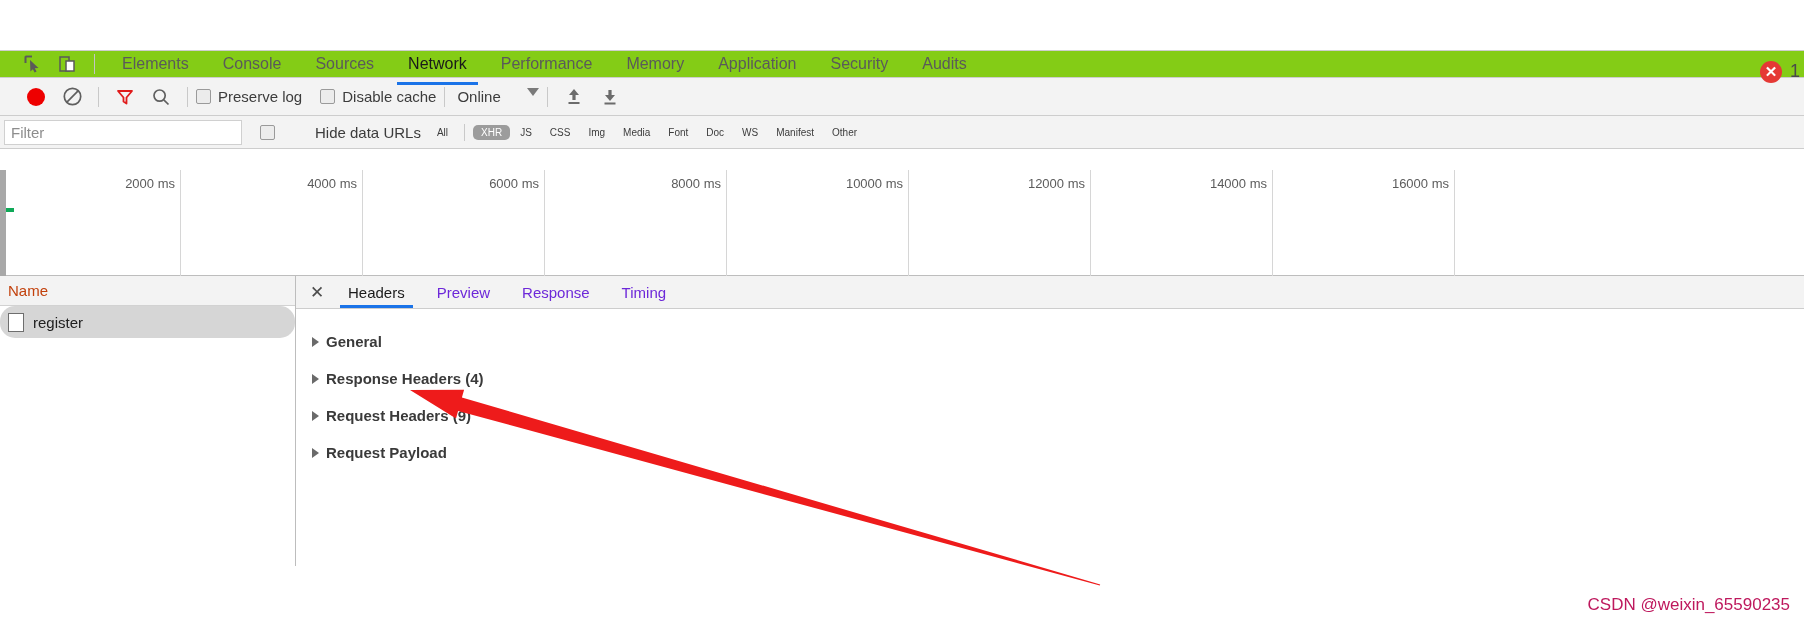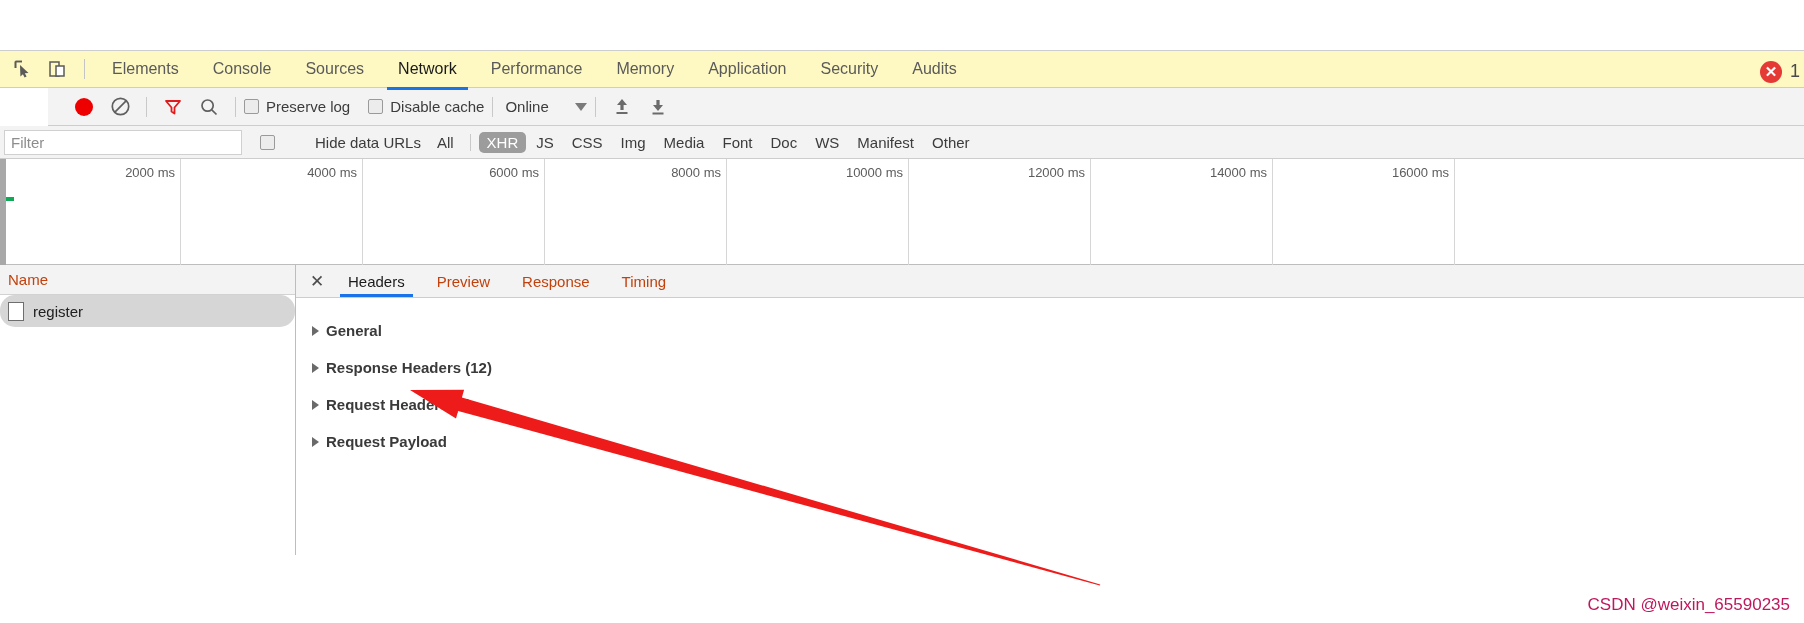--- a/index.html
+++ b/index.html
@@ -10,25 +10,25 @@
     overflow: hidden;
   }
   #app { position: relative; width: 1804px; height: 623px; background: #fff; }
 
   
   .top-strip { height: 50px; background: #ffffff; }
 
   
   .tabbar {
     display: flex; align-items: center;
-    height: 38px;
-    background: #fef9c3;
+    height: 28px;
+    background: #84cc16;
     border-top: 1px solid #cdcdcd;
     border-bottom: 1px solid #cdcdcd;
-    padding-left: 6px;
+    padding-left: 16px;
     position: relative;
   }
   .tb-icon {
     width: 34px; height: 32px;
     display: flex; align-items: center; justify-content: center;
     cursor: pointer;
   }
   .tb-sep {
     width: 1px; height: 20px; background: #c4c4c4; margin: 0 10px;
   }
@@ -58,39 +58,38 @@
     font-size: 15px; font-weight: bold; line-height: 1;
   }
   .err-count { font-size: 18px; color: #4a4a4a; }
 
   
   .nettoolbar {
     display: flex; align-items: center;
     height: 38px; background: #f3f3f3;
     border-bottom: 1px solid #cdcdcd;
     padding-left: 18px;
-    margin-left: 48px;
   }
   .tool-btn {
     width: 36px; height: 30px;
     display: flex; align-items: center; justify-content: center;
     cursor: pointer;
   }
   .vsep { width: 1px; height: 20px; background: #c9c9c9; margin: 0 8px; }
   .record-dot { width: 18px; height: 18px; border-radius: 50%; background: #ee0000; }
   .cb-box {
     width: 15px; height: 15px; border: 1px solid #9a9a9a;
     background: #ececec; border-radius: 2px; display: inline-block;
   }
   .cb-label {
     display: flex; align-items: center; gap: 7px;
     font-size: 15px; color: #3c3c3c; cursor: pointer; white-space: nowrap;
   }
   .throttle {
-    display: flex; align-items: center; gap: 26px;
+    display: flex; align-items: flex-start; gap: 26px;
     font-size: 15px; color: #3c3c3c; cursor: pointer; padding-left: 4px;
   }
   .caret-dn {
     width: 0; height: 0;
     border-left: 6px solid transparent; border-right: 6px solid transparent;
     border-top: 8px solid #7a7a7a;
   }
 
   
   .filterbar {
@@ -103,30 +102,31 @@
     width: 238px; height: 25px;
     border: 1px solid #d0d0d0; background: #fff;
     font-size: 15px; color: #222; padding: 0 6px;
     font-family: "Liberation Sans", sans-serif;
     outline: none;
   }
   .filter-input::placeholder { color: #8d8d8d; }
   .hide-urls { margin-left: 18px; gap: 40px; }
   .type-list { display: flex; align-items: center; gap: 2px; margin-left: 8px; }
   .type-item {
-    font-size: 15px; color: #3c3c3c;
+    font-size: 10px; color: #3c3c3c;
     padding: 2px 8px; border-radius: 5px; cursor: pointer; white-space: nowrap;
   }
   .type-item.selected { background: #9c9c9c; color: #ffffff; }
   .type-sep { width: 1px; height: 17px; background: #c9c9c9; margin: 0 6px; }
 
   
   .overview {
     position: relative; height: 106px; background: #ffffff;
     border-bottom: 1px solid #bdbdbd;
+    margin-top: 21px;
   }
   .ov-rail {
     position: absolute; left: 0; top: 0; width: 6px; height: 106px;
     background: #a8a8a8;
   }
   .ov-grid { position: absolute; inset: 0; }
   .ov-div {
     position: absolute; top: 0; width: 1px; height: 106px; background: #d6d6d6;
   }
   .ov-label {
@@ -161,21 +161,21 @@
     height: 33px; background: #f3f3f3; border-bottom: 1px solid #cdcdcd;
     display: flex; align-items: center; padding-left: 6px;
   }
   .close-x {
     width: 30px; height: 30px; display: flex; align-items: center;
     justify-content: center; font-size: 17px; color: #4d4d4d; cursor: pointer;
   }
   .det-tab {
     position: relative; height: 32px; padding: 0 16px;
     display: flex; align-items: center;
-    font-size: 15px; color: #c2410c; cursor: pointer; white-space: nowrap;
+    font-size: 15px; color: #6d28d9; cursor: pointer; white-space: nowrap;
   }
   .det-tab.active { color: #1a1a1a; }
   .det-tab.active::after {
     content: ""; position: absolute; left: 8px; right: 8px; bottom: 0;
     height: 3px; background: #1a73e8;
   }
   .sections { padding: 14px 0 0 16px; }
   .section-row {
     display: flex; align-items: center; gap: 7px;
     height: 37px; cursor: pointer;
@@ -371,21 +371,21 @@
         <div class="det-tab">Timing</div>
       </div>
 
       <div class="sections">
         <div class="section-row">
           <span class="tri"></span>
           <span class="section-title">General</span>
         </div>
         <div class="section-row">
           <span class="tri"></span>
-          <span class="section-title">Response Headers (12)</span>
+          <span class="section-title">Response Headers (4)</span>
         </div>
         <div class="section-row">
           <span class="tri"></span>
           <span class="section-title">Request Headers (9)</span>
         </div>
         <div class="section-row">
           <span class="tri"></span>
           <span class="section-title">Request Payload</span>
         </div>
       </div>

